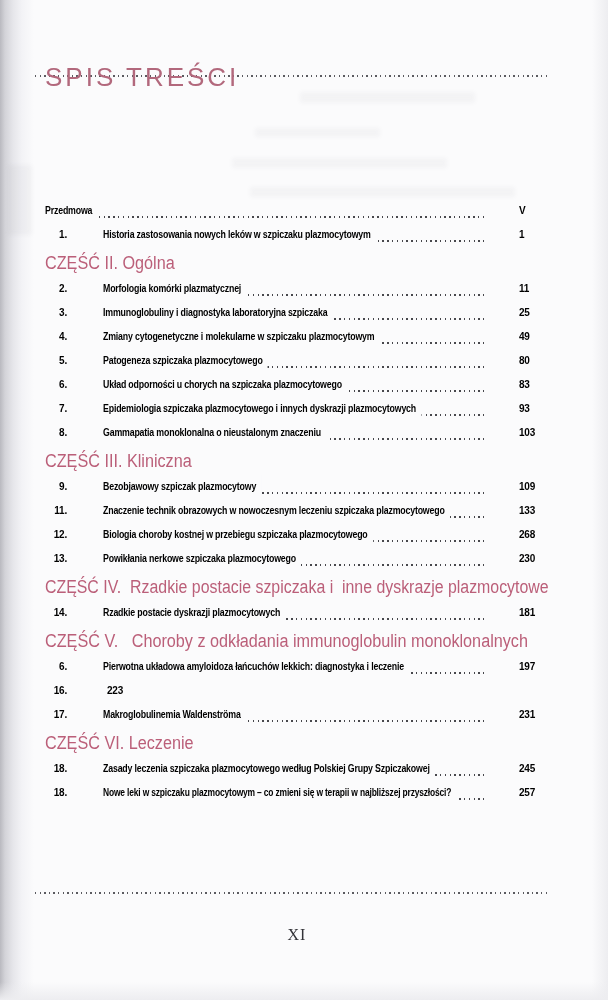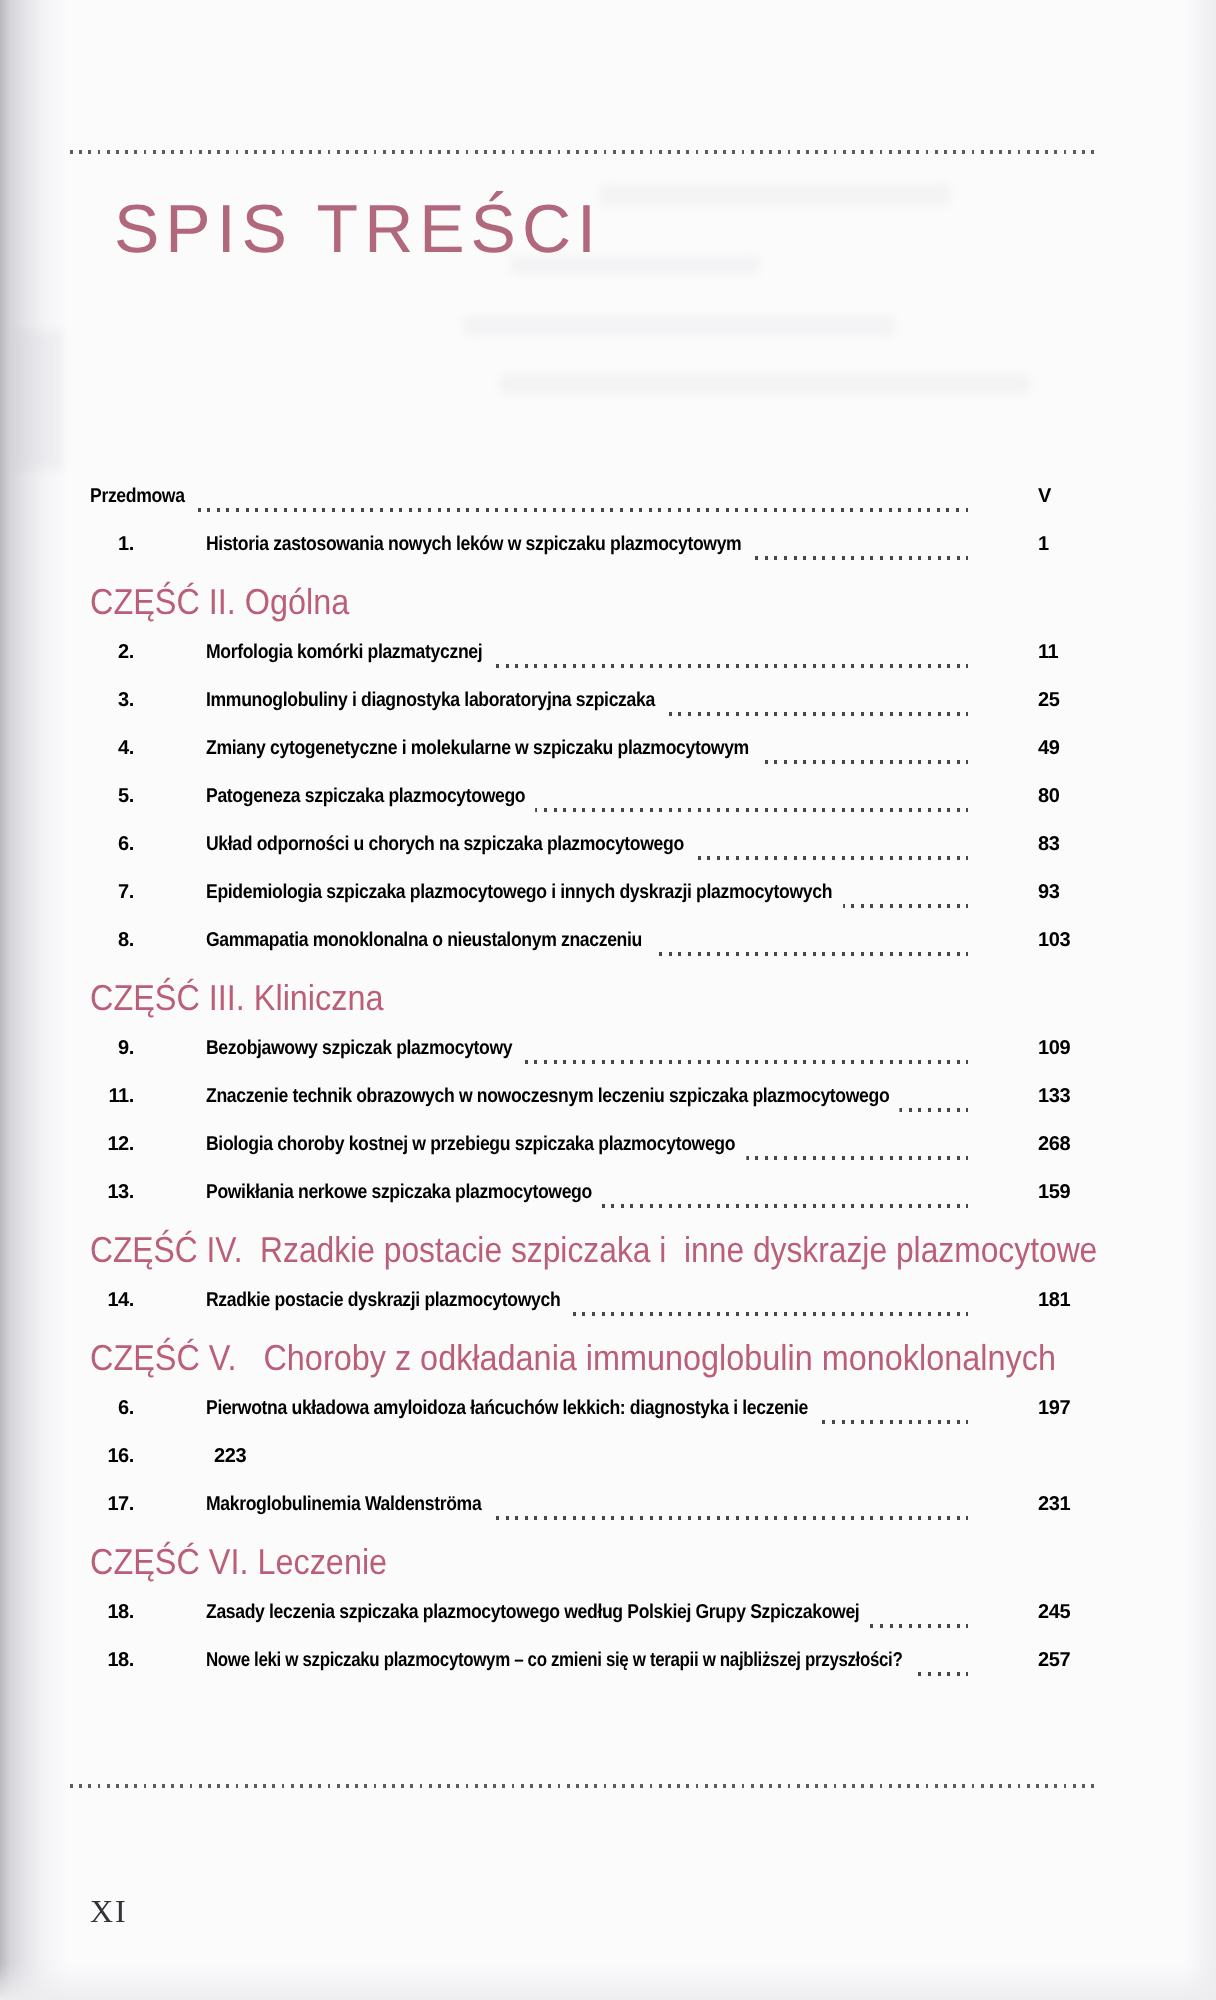--- a/index.html
+++ b/index.html
@@ -32,22 +32,22 @@
   .rule{
     position:absolute;left:35px;right:60px;height:2px;
     background-image:repeating-linear-gradient(90deg,#5b5b60 0 1.4px,transparent 1.4px 4.6px);
   }
   .rule-top{top:75px;}
   .rule-bottom{top:892px;}
 
   .content{position:absolute;left:45px;width:504px;top:0;}
 
   .title{
-    padding-top:85px;line-height:36px;margin:12px;
-    font-size:34px;font-weight:400;letter-spacing:3px;
+    padding-top:59px;line-height:36px;margin:0;
+    font-size:26px;font-weight:400;letter-spacing:3px;
     color:#b2687c;
   }
 
   
   .toc-item{display:flex;line-height:24px;height:24px;color:#000000;font-size:10px;font-weight:700;gap:28px;}
   .front-row{margin-top:104px;}
   .num{flex:none;width:22px;text-align:right;margin-right:8px;letter-spacing:-.2px;}
   .mid{flex:1;position:relative;min-width:0;line-height:24px;}
   .dots{
     position:absolute;left:1px;right:3px;bottom:5px;height:2px;
@@ -60,22 +60,22 @@
   }
   .pg{flex:none;width:30px;text-align:left;padding-left:4px;letter-spacing:-.2px;}
 
   section h2{
     font-size:18px;line-height:21px;margin:6px 0 3px;
     font-weight:400;color:#bb5f79;white-space:pre;
   }
   section h2 .fit{display:inline-block;white-space:pre;transform:scaleX(.9);transform-origin:left center;}
 
   .folio{
-    position:absolute;left:45px;width:504px;top:948px;
-    font-family:"Liberation Serif", serif;
+    position:absolute;left:45px;width:504px;top:926px;
+    text-align:center;font-family:"Liberation Serif", serif;
     font-size:16px;color:#333338;letter-spacing:1px;
   }
 </style>
 </head>
 <body>
 
 <div class="page">
   <div class="edge-left"></div>
   <div class="edge-right"></div>
   <div class="edge-bottom"></div>
@@ -212,21 +212,21 @@
     </span>
     <span class="pg">268</span>
   </div>
 
   <div class="toc-item">
     <span class="num">13.</span>
     <span class="mid">
       <span class="dots"></span>
       <span class="txt" style="transform: scaleX(0.88);">Powikłania nerkowe szpiczaka plazmocytowego</span>
     </span>
-    <span class="pg">159</span>
+    <span class="pg">230</span>
   </div>
 </div>
   </section>
 
   <section>
     <h2><span class="fit h-txt" style="transform: scaleX(0.882662);">CZĘŚĆ IV.  Rzadkie postacie szpiczaka i  inne dyskrazje plazmocytowe</span></h2>
     <div class="items">
   <div class="toc-item">
     <span class="num">14.</span>
     <span class="mid">

